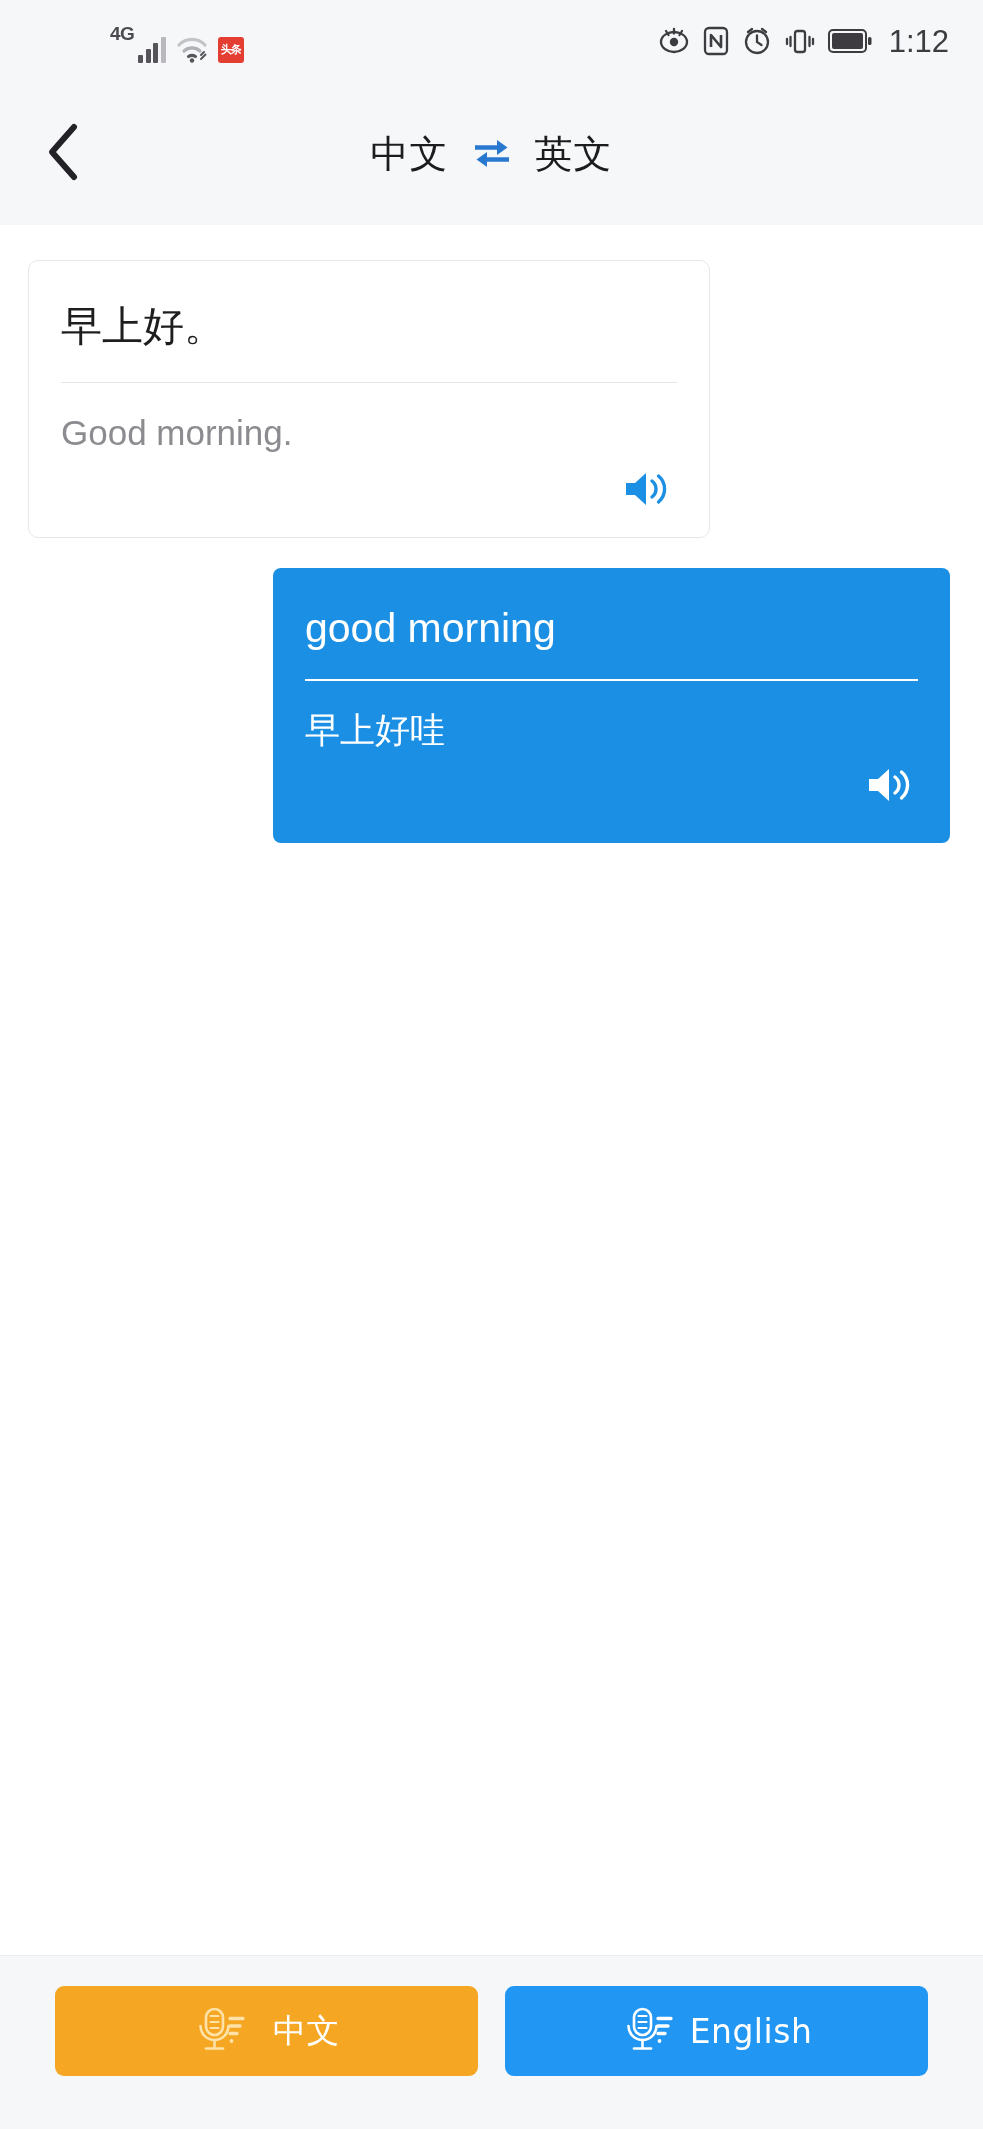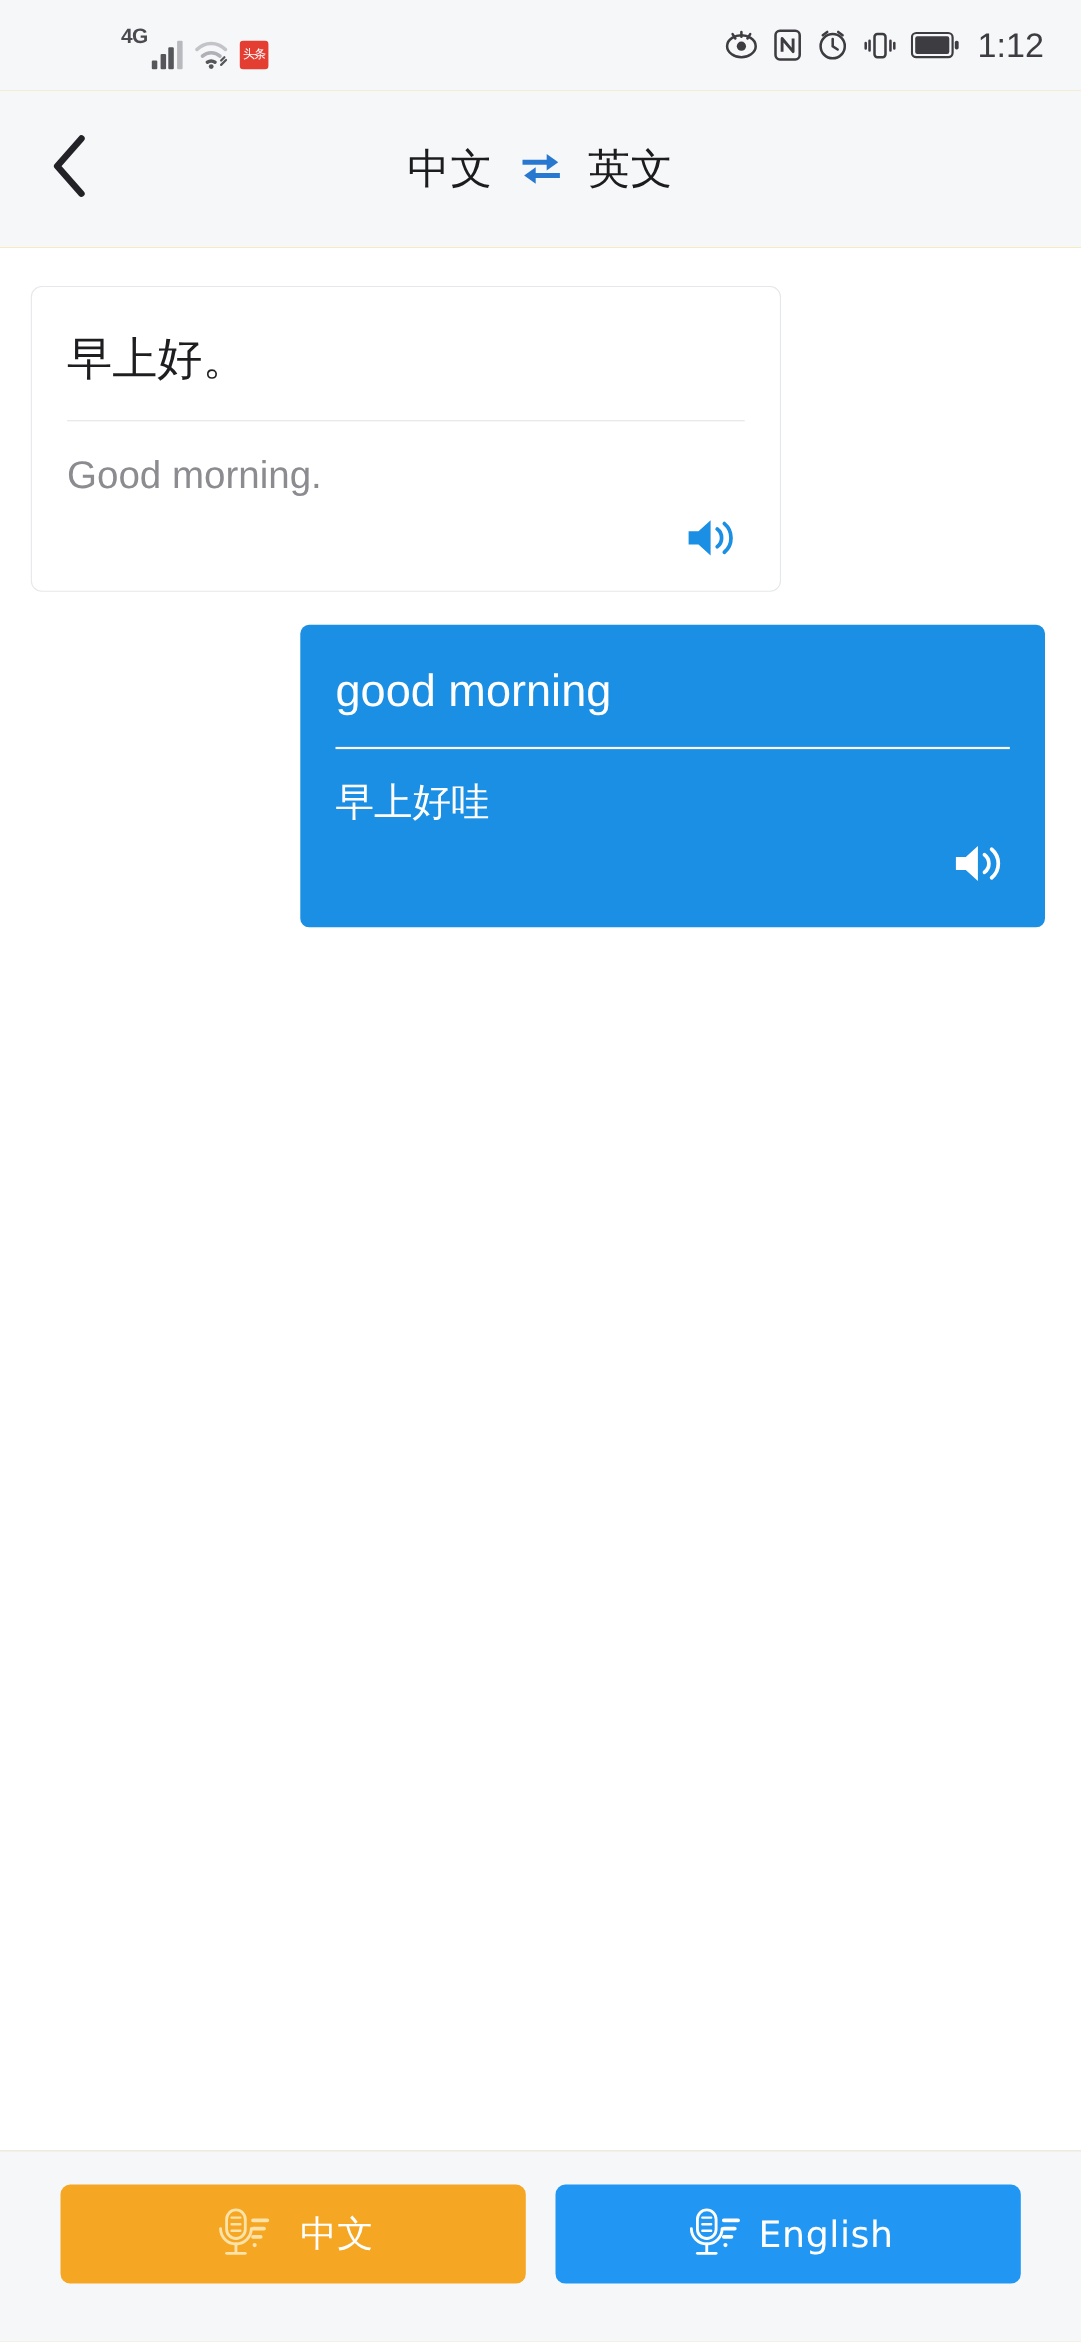--- a/index.html
+++ b/index.html
@@ -35,21 +35,21 @@
   .bars i { display: block; width: 5px; background: #55555a; border-radius: 1px; }
   .bars i.b1 { height: 8px; }
   .bars i.b2 { height: 14px; }
   .bars i.b3 { height: 20px; }
   .bars i.b4 { height: 26px; background: #b8b8bd; }
   .wifi-ico { position: relative; width: 34px; height: 28px; }
   .wifi-ico svg { position: absolute; left: 0; bottom: 0; }
   .app-badge {
     width: 26px; height: 26px; border-radius: 3px;
     background: #e43d32; color: #ffffff;
-    font-size: 11px; line-height: 12px; font-weight: normal;
+    font-size: 11px; line-height: 12px; font-weight: bold;
     display: flex; align-items: center; justify-content: center;
     text-align: center; letter-spacing: -1px; padding: 1px;
     font-family: "DejaVu Sans", sans-serif;
   }
   #status-right {
     margin-left: auto; margin-right: 34px;
     display: flex; align-items: center; gap: 13px; height: 44px;
   }
   #status-right .st-ico { display: flex; align-items: center; }
   #clock {

